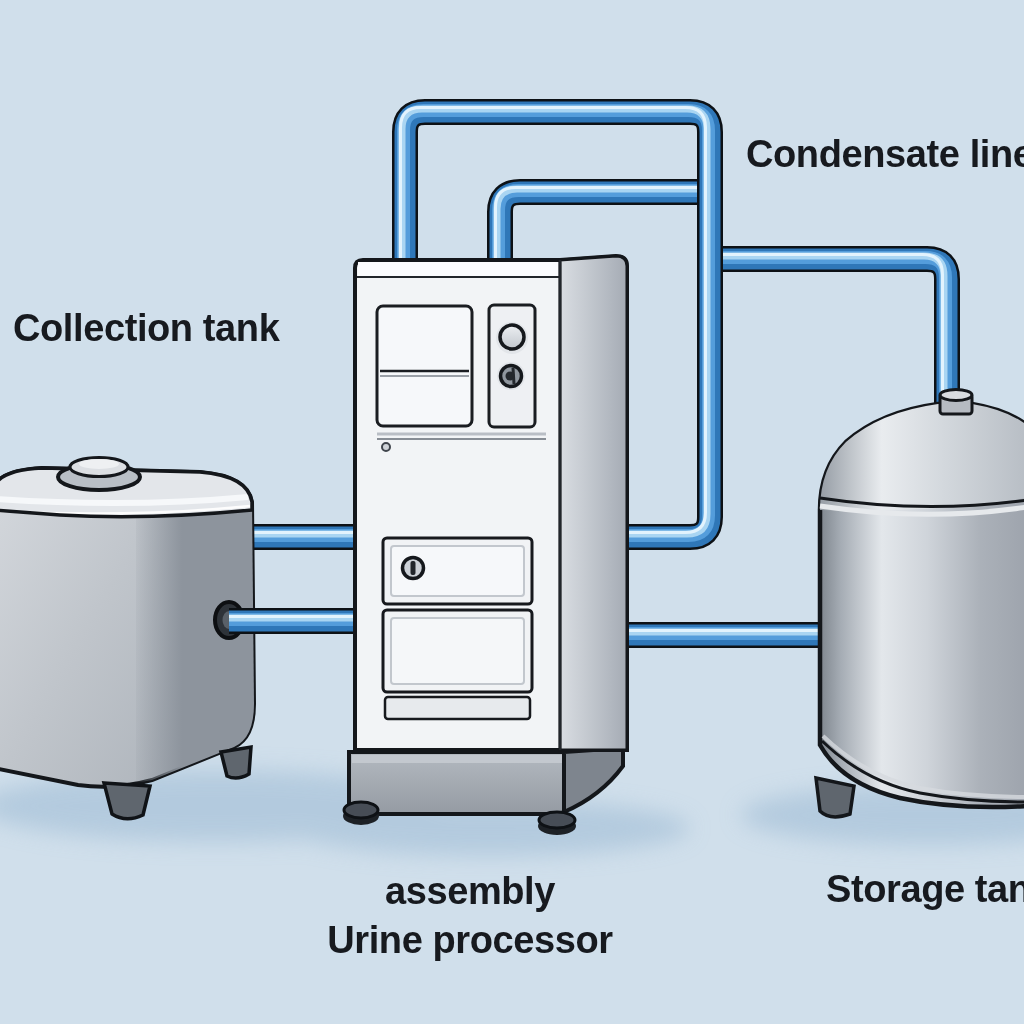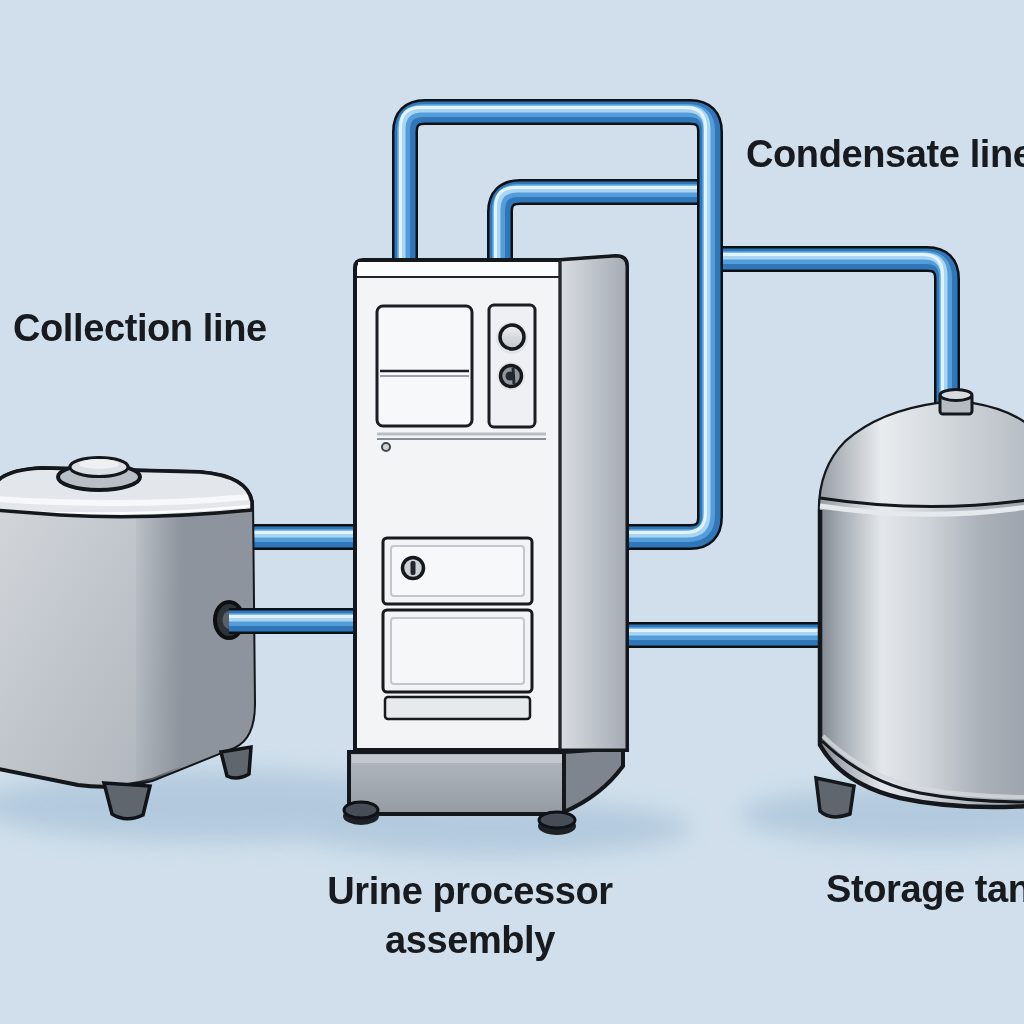--- a/index.html
+++ b/index.html
@@ -212,23 +212,23 @@
 
       <rect x="383" y="610" width="149" height="82" rx="4" fill="#f1f3f5" stroke="#17191d" stroke-width="3"></rect>
       <rect x="391" y="618" width="133" height="66" rx="3" fill="#f5f7f9" stroke="#c2c7cd" stroke-width="2"></rect>
 
       <rect x="385" y="697" width="145" height="22" rx="3" fill="#e7eaed" stroke="#17191d" stroke-width="2.5"></rect>
 
       <path d="M560,260 L560,750" stroke="#22262b" stroke-width="2.5"></path>
     </g>
   </svg>
 
-  <div class="label" id="lab-collection">Collection line</div>
+  <div class="label" id="lab-collection">Collection tank</div>
 
   <div class="label" id="lab-condensate">Condensate line</div>
 
   <div class="label" id="lab-urine">
+    <span>assembly</span>
     <span>Urine processor</span>
-    <span>assembly</span>
   </div>
 
   <div class="label" id="lab-storage">Storage tank</div>
 </div>
 
 </body></html>

